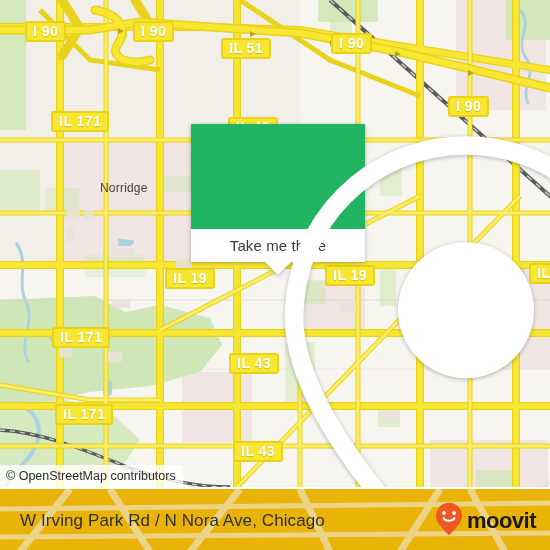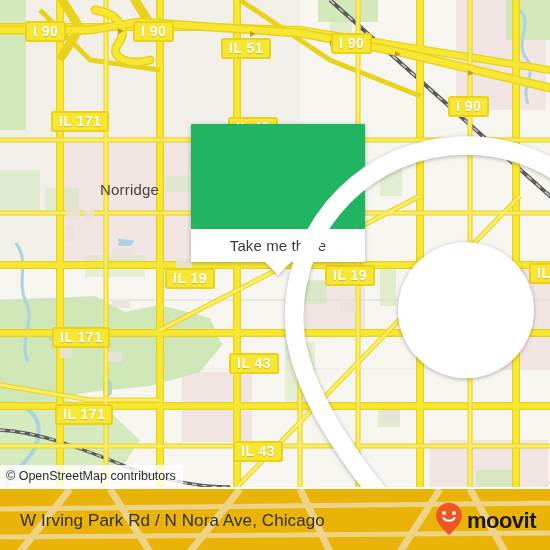--- a/index.html
+++ b/index.html
@@ -29,21 +29,21 @@
     letter-spacing:.5px;
     padding:1px 6px 2px 6px;
     line-height:14px;
     white-space:nowrap;
     text-shadow:0 1px 1px rgba(120,110,0,.35);
     box-sizing:border-box;
   }
   .place-label{
     position:absolute;
     color:#46433f;
-    font-size:15px;
+    font-size:12px;
     white-space:nowrap;
     letter-spacing:.2px;
   }
 
   
   .attrib{
     position:absolute;left:0;bottom:0;
     background:rgba(255,255,255,.80);
     color:#2b2b2b;
     font-size:12.5px;

